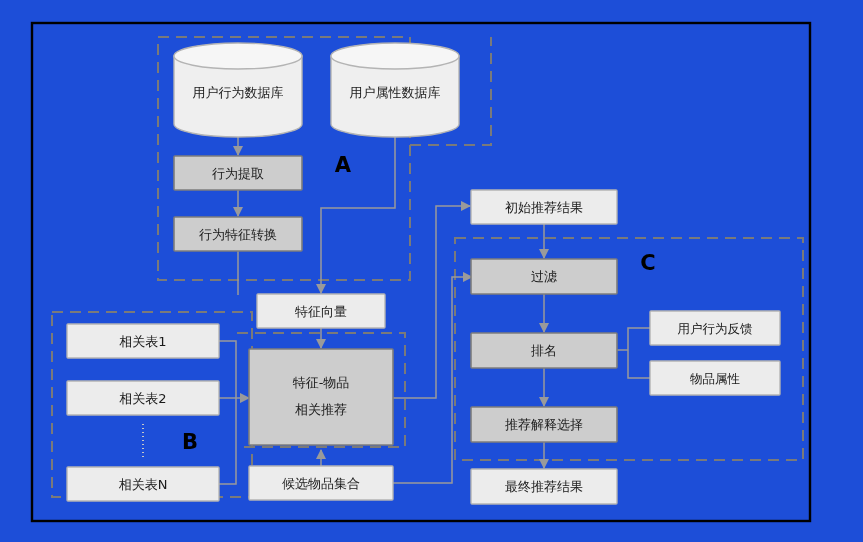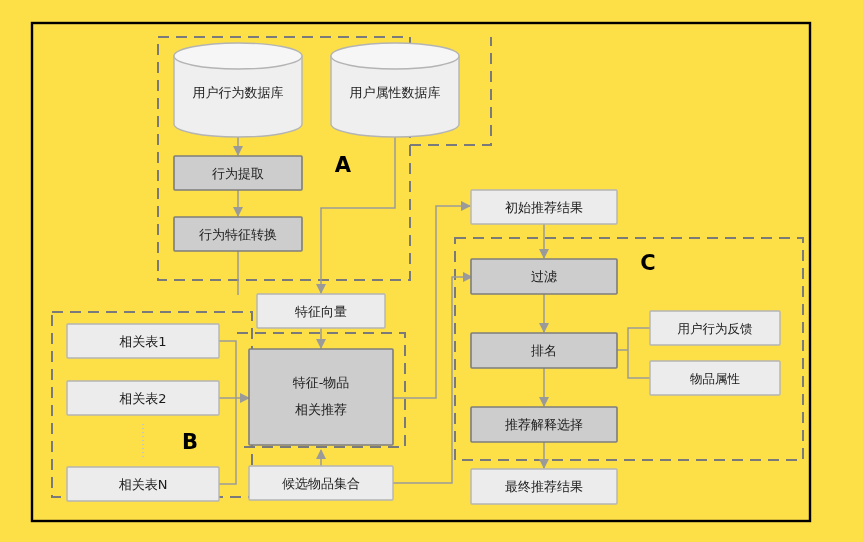--- a/index.html
+++ b/index.html
@@ -5,21 +5,21 @@
   html, body {
     margin: 0;
     padding: 0;
     background: #ffffff;
     font-family: "DejaVu Sans", "Liberation Sans", sans-serif;
   }
   #canvas {
     position: relative;
     width: 863px;
     height: 542px;
-    background: #fde047;
+    background: #1d4ed8;
     overflow: hidden;
   }
   #diagram-svg {
     position: absolute;
     left: 0;
     top: 0;
     width: 863px;
     height: 542px;
   }
   .node-label {

